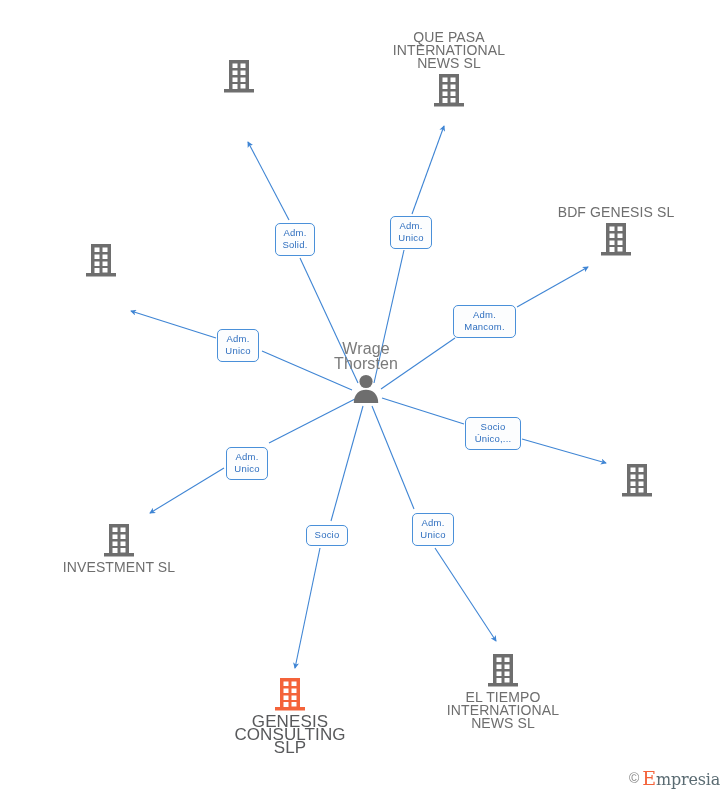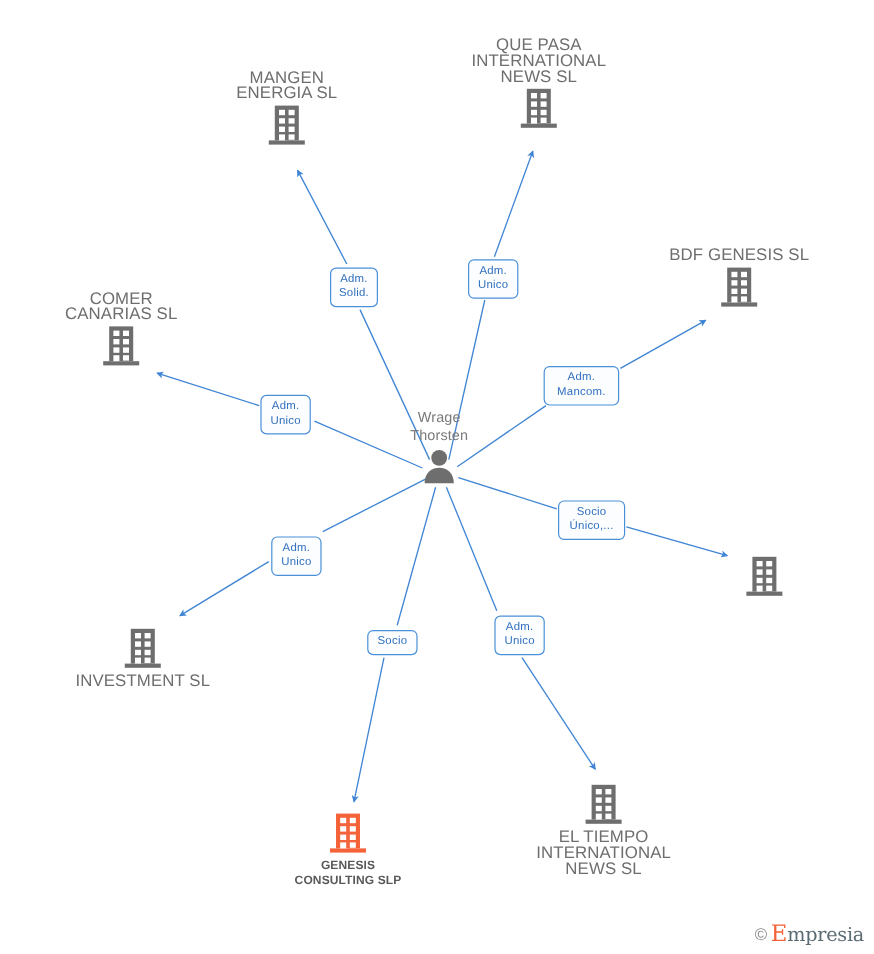--- a/index.html
+++ b/index.html
@@ -41,26 +41,26 @@
     display: block;
     font-size: 14px;
     color: #6e6e6e;
     letter-spacing: 0.1px;
     white-space: pre-line;
   }
   .node.label-above .node-label { margin-bottom: 2px; }
   .node.label-below .node-label { margin-top: 3px; }
   .node.focal .node-label {
     color: #58595b;
-    font-weight: bold;
-    font-size: 10px;
+    font-weight: normal;
+    font-size: 17px;
   }
   .node.person .node-label {
     color: #7a7a7a;
-    font-size: 12px;
+    font-size: 16px;
     line-height: 15px;
   }
   
   .edge-label {
     position: absolute;
     box-sizing: border-box;
     border: 1px solid #4a90d9;
     border-radius: 5px;
     background: #fcfdfe;
     color: #2f6fbf;
@@ -143,22 +143,20 @@
       <line x1="320" y1="548" x2="295" y2="668" stroke="#3f85d4" stroke-width="1.1" marker-end="url(#arrow)"></line>
     </g>
 
     <g>
       <line x1="372" y1="406" x2="414" y2="509" stroke="#3f85d4" stroke-width="1.1"></line>
       <line x1="435" y1="548" x2="496" y2="641" stroke="#3f85d4" stroke-width="1.1" marker-end="url(#arrow)"></line>
     </g>
   </svg>
 
   <div class="node label-above" style="left:239px; top:58px;">
-    <span class="node-label">MANGEN
-ENERGIA SL</span>
     <span class="icon-wrap">
       <svg width="34" height="36" viewBox="0 0 34 36" xmlns="http://www.w3.org/2000/svg">
         <rect x="7" y="2" width="20" height="29" fill="#6e6e6e"></rect>
         <rect x="2" y="31" width="30" height="3.5" fill="#6e6e6e"></rect>
         <rect x="10.5" y="5.5" width="5" height="4.5" fill="#ffffff"></rect>
         <rect x="18.5" y="5.5" width="5" height="4.5" fill="#ffffff"></rect>
         <rect x="10.5" y="12.5" width="5" height="4.5" fill="#ffffff"></rect>
         <rect x="18.5" y="12.5" width="5" height="4.5" fill="#ffffff"></rect>
         <rect x="10.5" y="19.5" width="5" height="4.5" fill="#ffffff"></rect>
         <rect x="18.5" y="19.5" width="5" height="4.5" fill="#ffffff"></rect>
@@ -200,22 +198,20 @@
         <rect x="18.5" y="12.5" width="5" height="4.5" fill="#ffffff"></rect>
         <rect x="10.5" y="19.5" width="5" height="4.5" fill="#ffffff"></rect>
         <rect x="18.5" y="19.5" width="5" height="4.5" fill="#ffffff"></rect>
         <rect x="10.5" y="26" width="5" height="5" fill="#ffffff"></rect>
         <rect x="18.5" y="26" width="5" height="4.5" fill="#ffffff"></rect>
       </svg>
     </span>
   </div>
 
   <div class="node label-above" style="left:101px; top:242px;">
-    <span class="node-label">COMER
-CANARIAS SL</span>
     <span class="icon-wrap">
       <svg width="34" height="36" viewBox="0 0 34 36" xmlns="http://www.w3.org/2000/svg">
         <rect x="7" y="2" width="20" height="29" fill="#6e6e6e"></rect>
         <rect x="2" y="31" width="30" height="3.5" fill="#6e6e6e"></rect>
         <rect x="10.5" y="5.5" width="5" height="4.5" fill="#ffffff"></rect>
         <rect x="18.5" y="5.5" width="5" height="4.5" fill="#ffffff"></rect>
         <rect x="10.5" y="12.5" width="5" height="4.5" fill="#ffffff"></rect>
         <rect x="18.5" y="12.5" width="5" height="4.5" fill="#ffffff"></rect>
         <rect x="10.5" y="19.5" width="5" height="4.5" fill="#ffffff"></rect>
         <rect x="18.5" y="19.5" width="5" height="4.5" fill="#ffffff"></rect>

